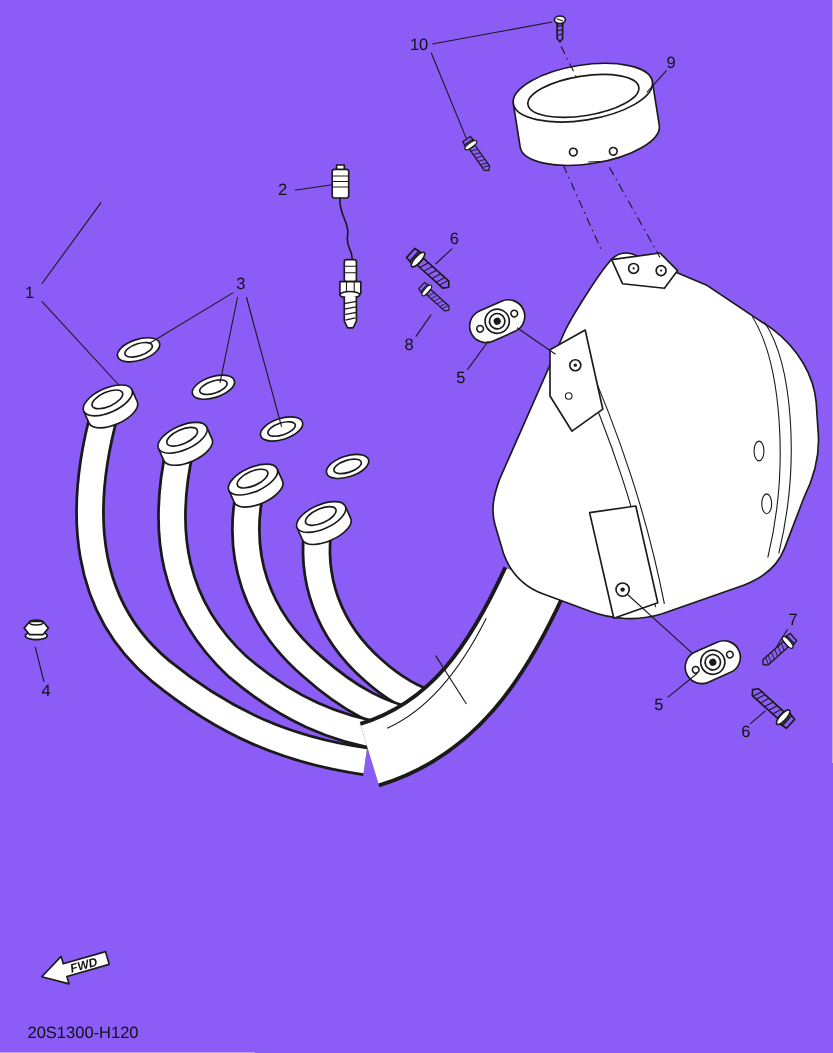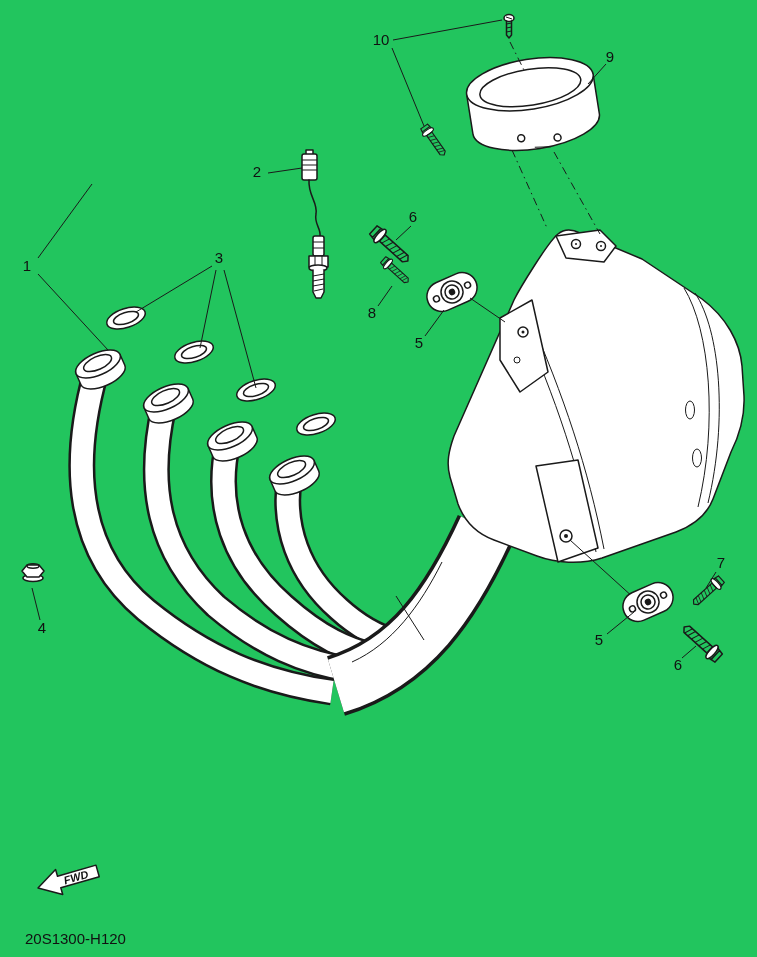--- a/index.html
+++ b/index.html
@@ -1,16 +1,16 @@
 <!DOCTYPE html>
 <html><head>
 <meta charset="utf-8">
 <style>
   html,body{margin:0;padding:0;background:#ffffff;}
-  #page{position:relative;width:757px;height:957px;background:#22c55e;overflow:hidden;
+  #page{position:relative;width:757px;height:957px;background:#8b5cf6;overflow:hidden;
         font-family:"Liberation Sans",sans-serif;}
   svg{display:block;}
   .ln{stroke:#1a1a1a;stroke-width:1.5;fill:none;stroke-linecap:round;stroke-linejoin:round;}
   .thin{stroke:#1a1a1a;stroke-width:1;fill:none;}
   .leader{stroke:#1a1a1a;stroke-width:1;fill:none;}
   .dash{stroke:#1a1a1a;stroke-width:1;fill:none;stroke-dasharray:8 4 1.5 4;}
   .f{fill:#ffffff;}
   .fd{fill:#1a1a1a;}
   .tube-o{fill:none;stroke:#1a1a1a;}
   .tube-i{fill:none;stroke:#ffffff;}

